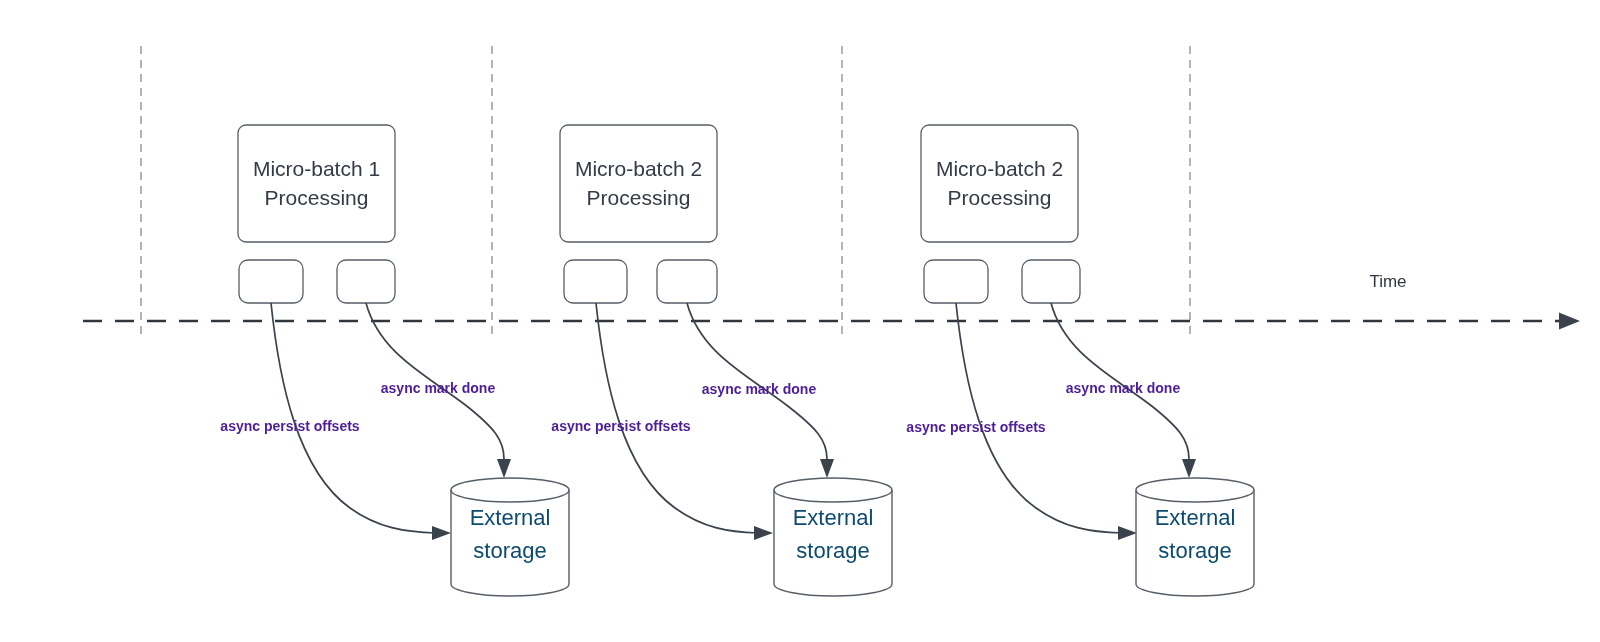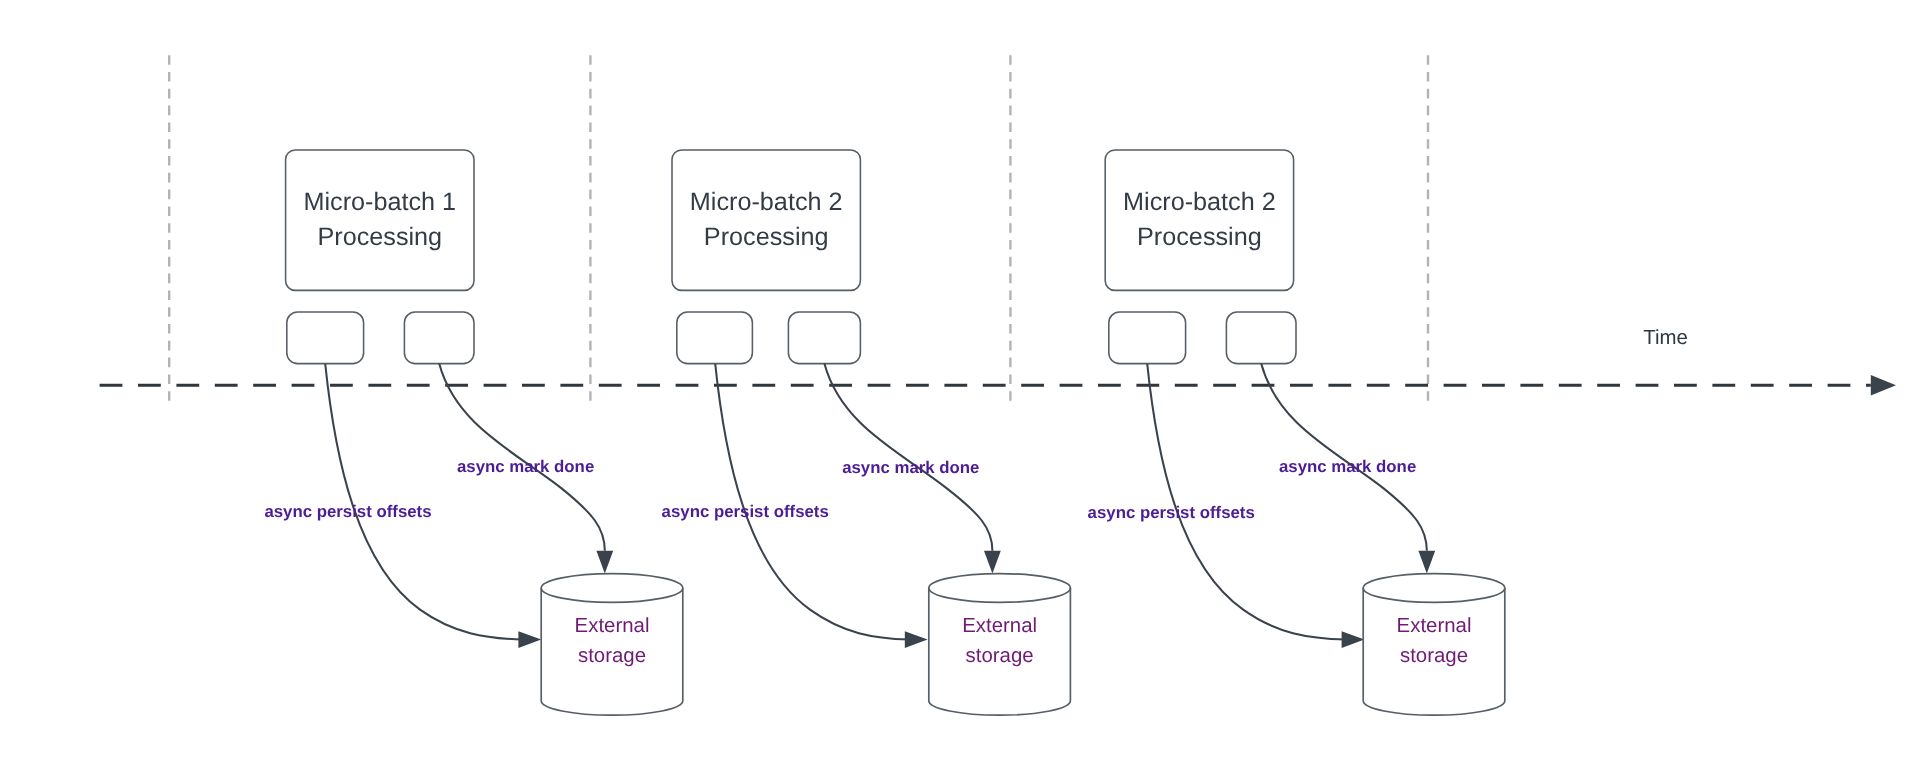--- a/index.html
+++ b/index.html
@@ -33,23 +33,23 @@
     font-size: 21px;
     line-height: 1.38;
     color: #333b46;
   }
   .storage-title {
     display: flex;
     align-items: center;
     justify-content: center;
     text-align: center;
     white-space: pre-line;
-    font-size: 17px;
+    font-size: 22px;
     line-height: 1.5;
-    color: #701a75;
+    color: #0c4a6e;
   }
   .async-label {
     position: absolute;
     font-size: 14px;
     font-weight: bold;
     color: #4c1d95;
     text-align: center;
     white-space: nowrap;
   }
   .time-label {

